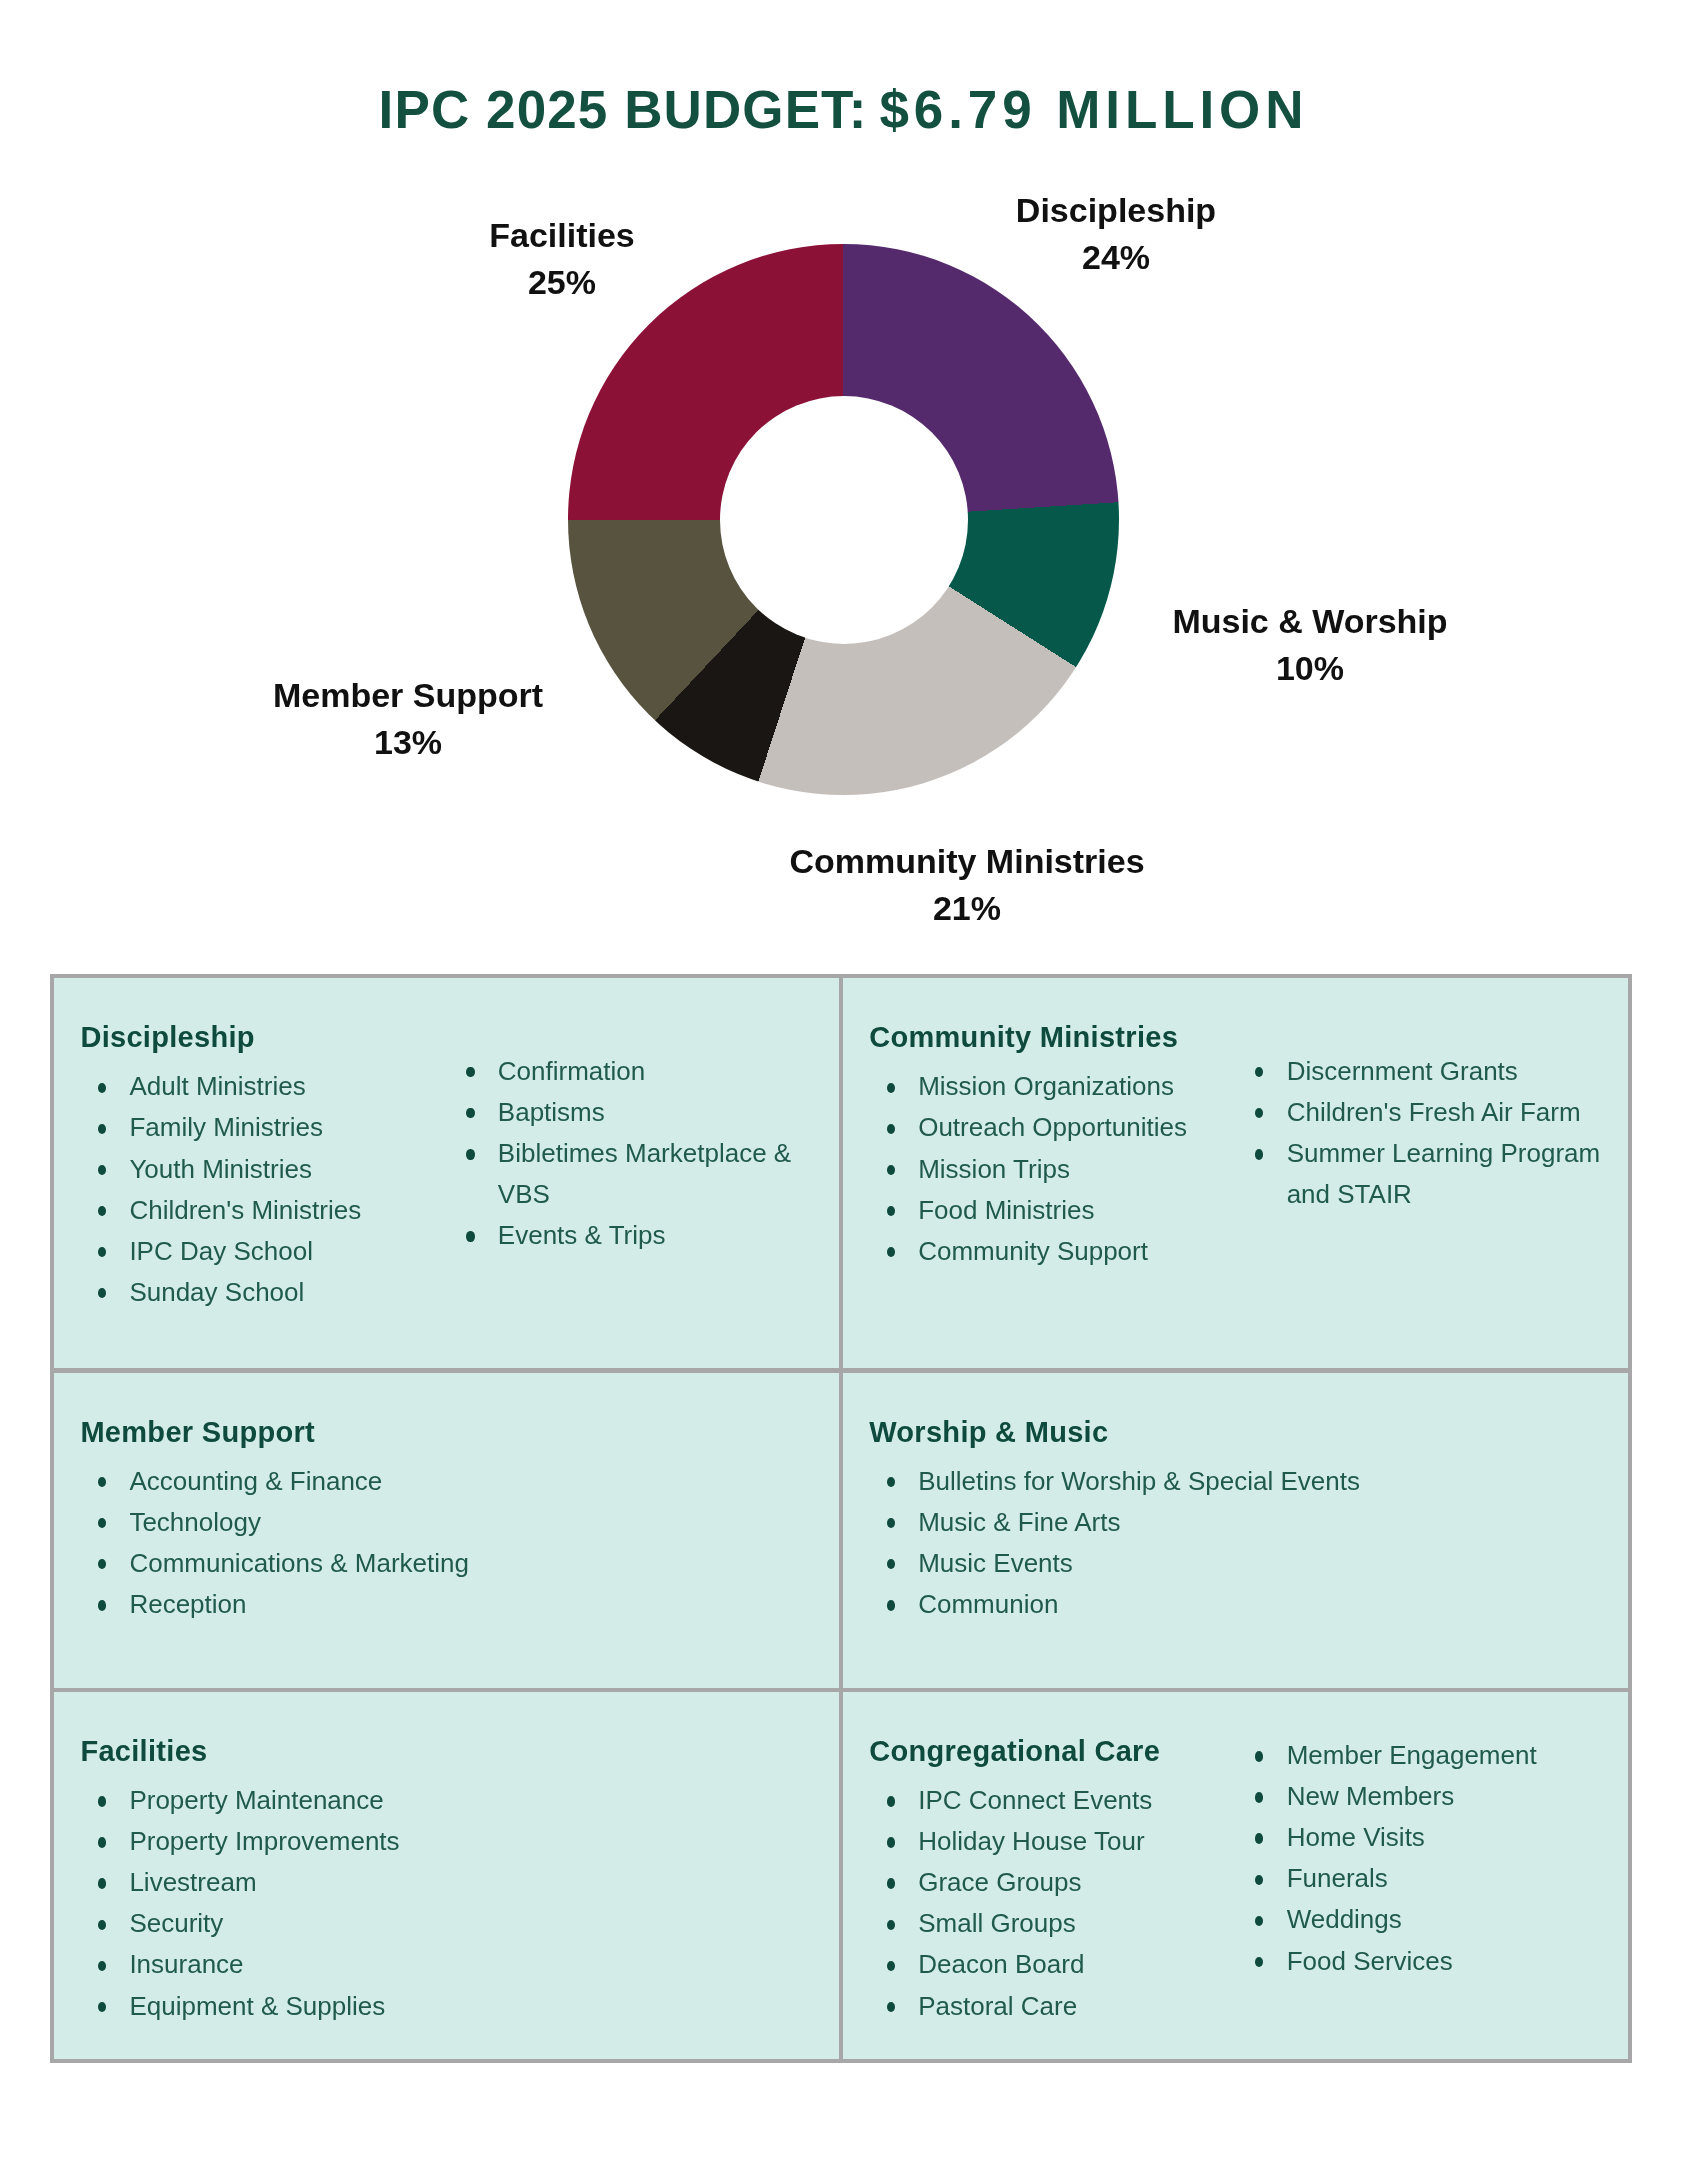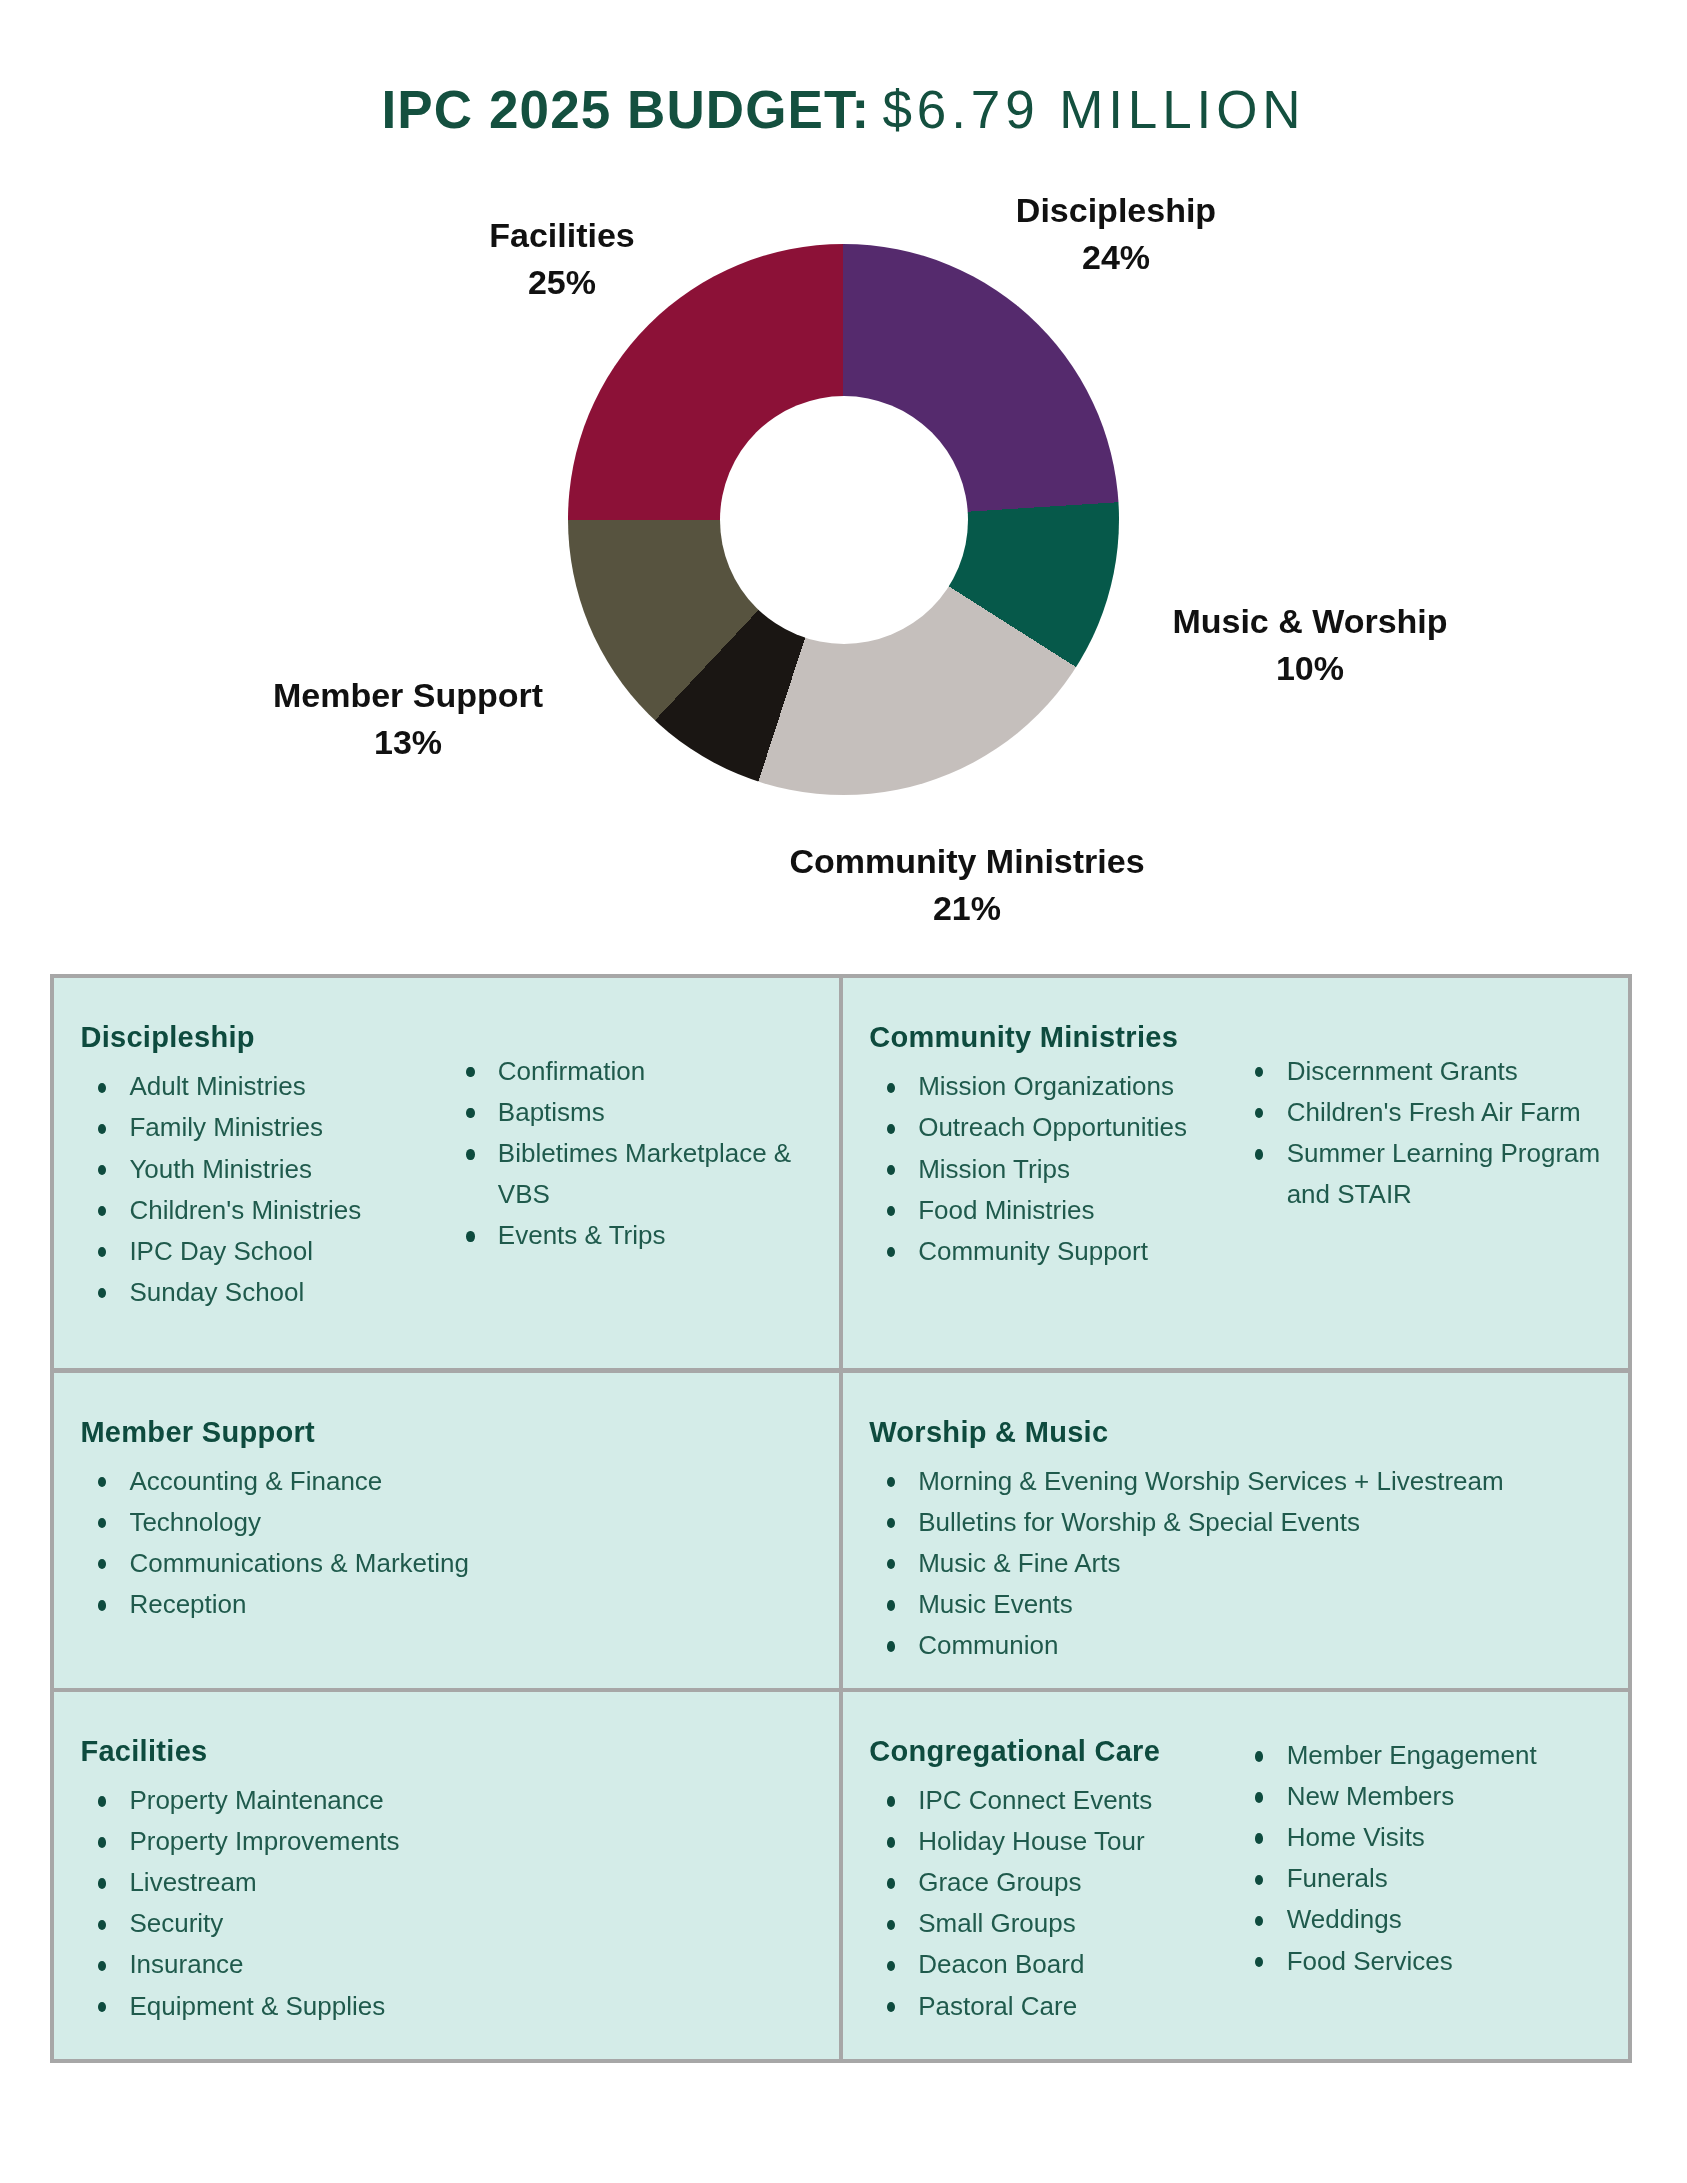--- a/index.html
+++ b/index.html
@@ -17,21 +17,21 @@
     top:81px; left:0;
     width:100%;
     margin:0;
     text-align:center;
     color:var(--title_green,#14503F);
     font-size:53px;
     line-height:1.1;
     white-space:nowrap;
   }
   .title .t-main{font-weight:800; letter-spacing:1.1px;}
-  .title .t-amount{font-weight:400; letter-spacing:4.9px; margin-left:12px;}
+  .title .t-amount{font-weight:700; letter-spacing:4.9px; margin-left:12px;}
 
   
   .donut{
     position:absolute;
     left:568px; top:244px;
     width:551px; height:551px;
     border-radius:50%;
   }
   .donut .hole{
     position:absolute;
@@ -193,21 +193,20 @@
           <li>Accounting &amp; Finance</li>
           <li>Technology</li>
           <li>Communications &amp; Marketing</li>
           <li>Reception</li>
         </ul>
     </section>
 
     <section class="card single">
       <h2>Worship &amp; Music</h2>
       <ul class="blist">
-          <li>Morning &amp; Evening Worship Services + Livestream</li>
           <li>Bulletins for Worship &amp; Special Events</li>
           <li>Music &amp; Fine Arts</li>
           <li>Music Events</li>
           <li>Communion</li>
         </ul>
     </section>
 
     <section class="card single">
       <h2>Facilities</h2>
       <ul class="blist">

